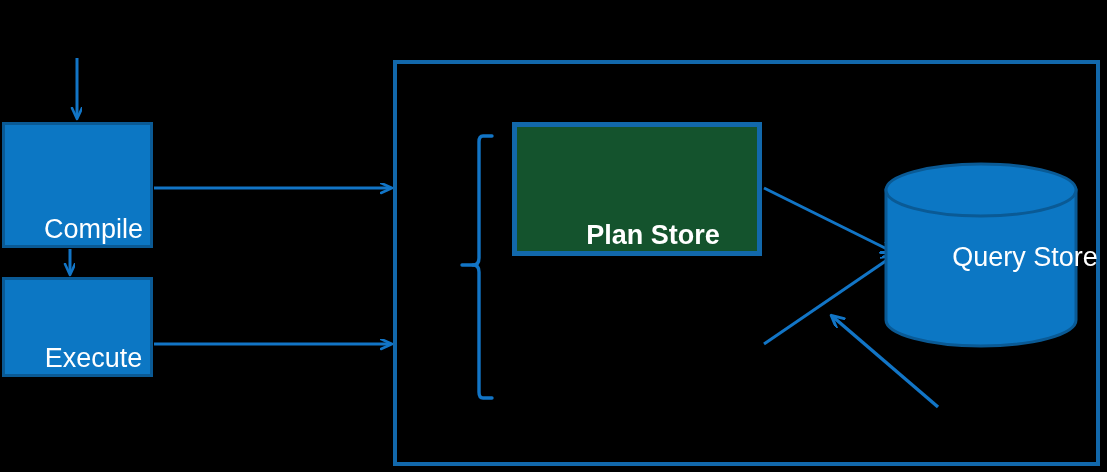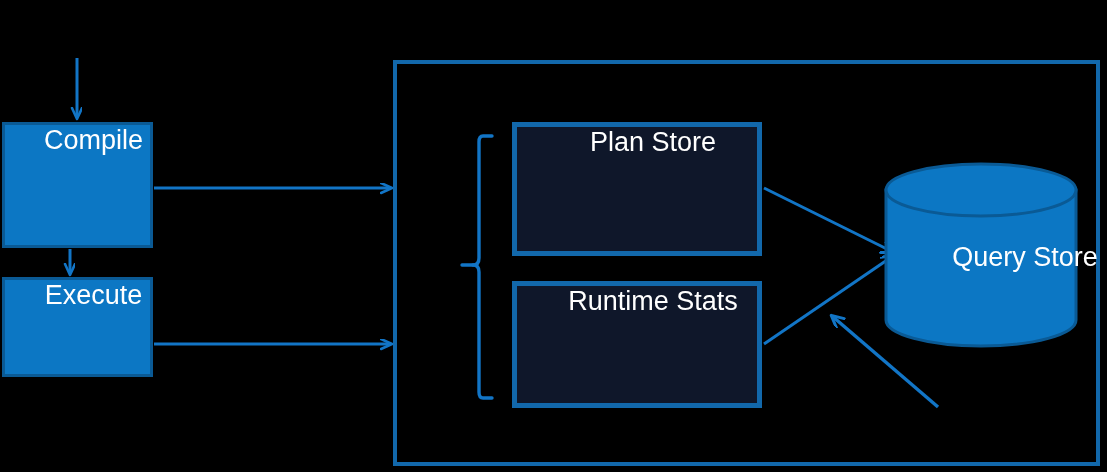--- a/index.html
+++ b/index.html
@@ -19,39 +19,39 @@
     position: absolute;
     left: 0;
     top: 0;
     width: 1107px;
     height: 472px;
     pointer-events: none;
   }
   .node {
     position: absolute;
     display: flex;
-    align-items: flex-start;
+    align-items: flex-end;
     justify-content: center;
     box-sizing: border-box;
     color: #ffffff;
     text-align: center;
     line-height: 1.15;
     padding-left: 32px;
   }
   .proc-box {
     background: #0C77C4;
     border: 3px solid #0A5A95;
     font-size: 27px;
     font-weight: 400;
   }
   .store-box {
-    background: #0f172a;
+    background: #14532d;
     border: 5px solid #1268AB;
     font-size: 27px;
-    font-weight: 400;
+    font-weight: 700;
   }
   .cyl-label {
     position: absolute;
     display: flex;
     align-items: center;
     justify-content: center;
     flex-direction: column;
     color: #ffffff;
     font-size: 27px;
     line-height: 1.18;
@@ -128,21 +128,18 @@
   </div>
 
   <div class="node proc-box" style="left:2px; top:277px; width:151px; height:100px;">
     <span>Execute</span>
   </div>
 
   <div class="node store-box" style="left:512px; top:122px; width:250px; height:134px;">
     <span>Plan Store</span>
   </div>
 
-  <div class="node store-box" style="left:512px; top:281px; width:250px; height:127px;">
-    <span>Runtime Stats</span>
-  </div>
 
   <div class="cyl-label" style="left:886px; top:196px; width:190px; height:124px;">
     <span>Query Store</span>
   </div>
 
 </div>
 
 </body></html>

